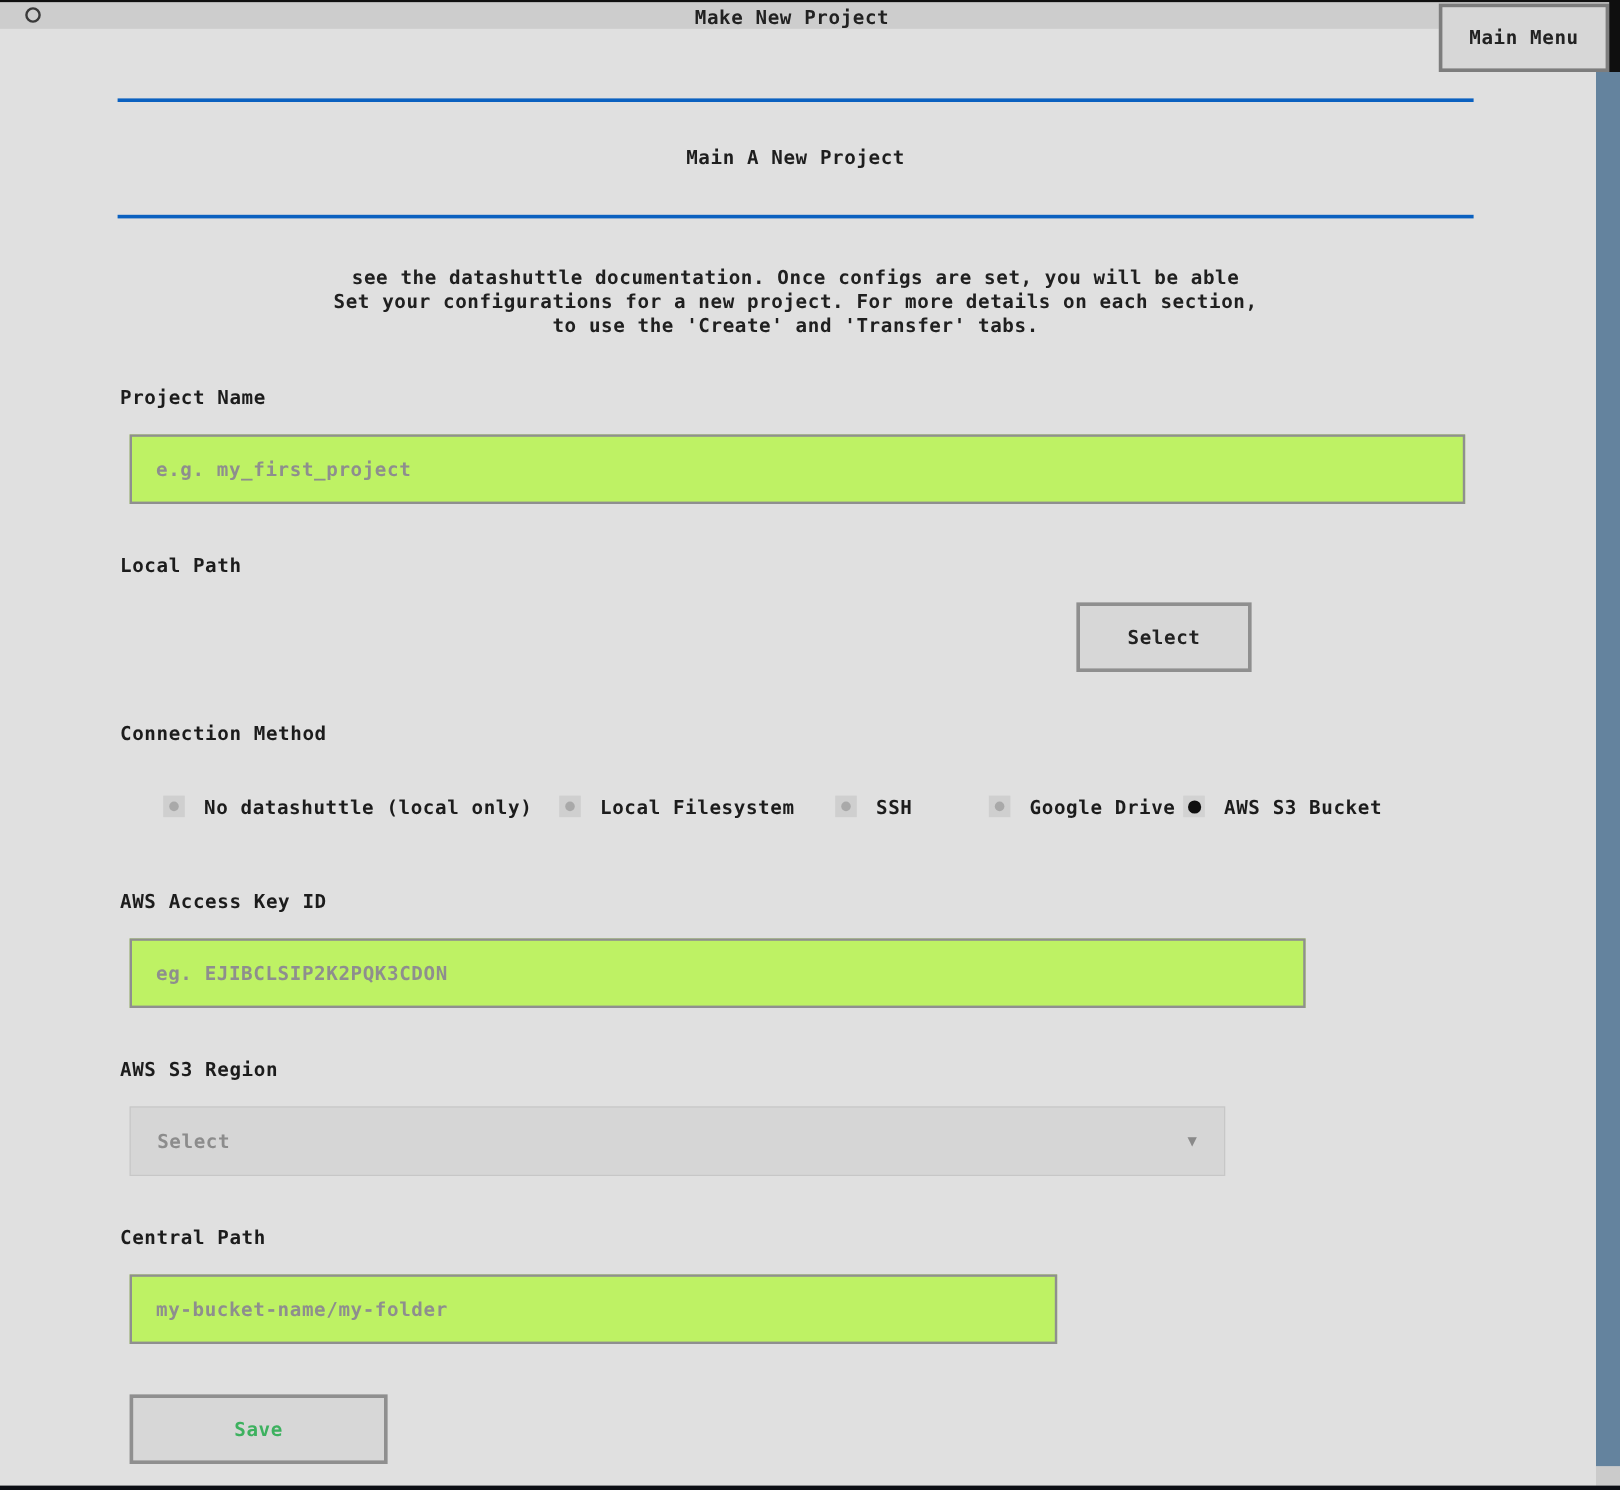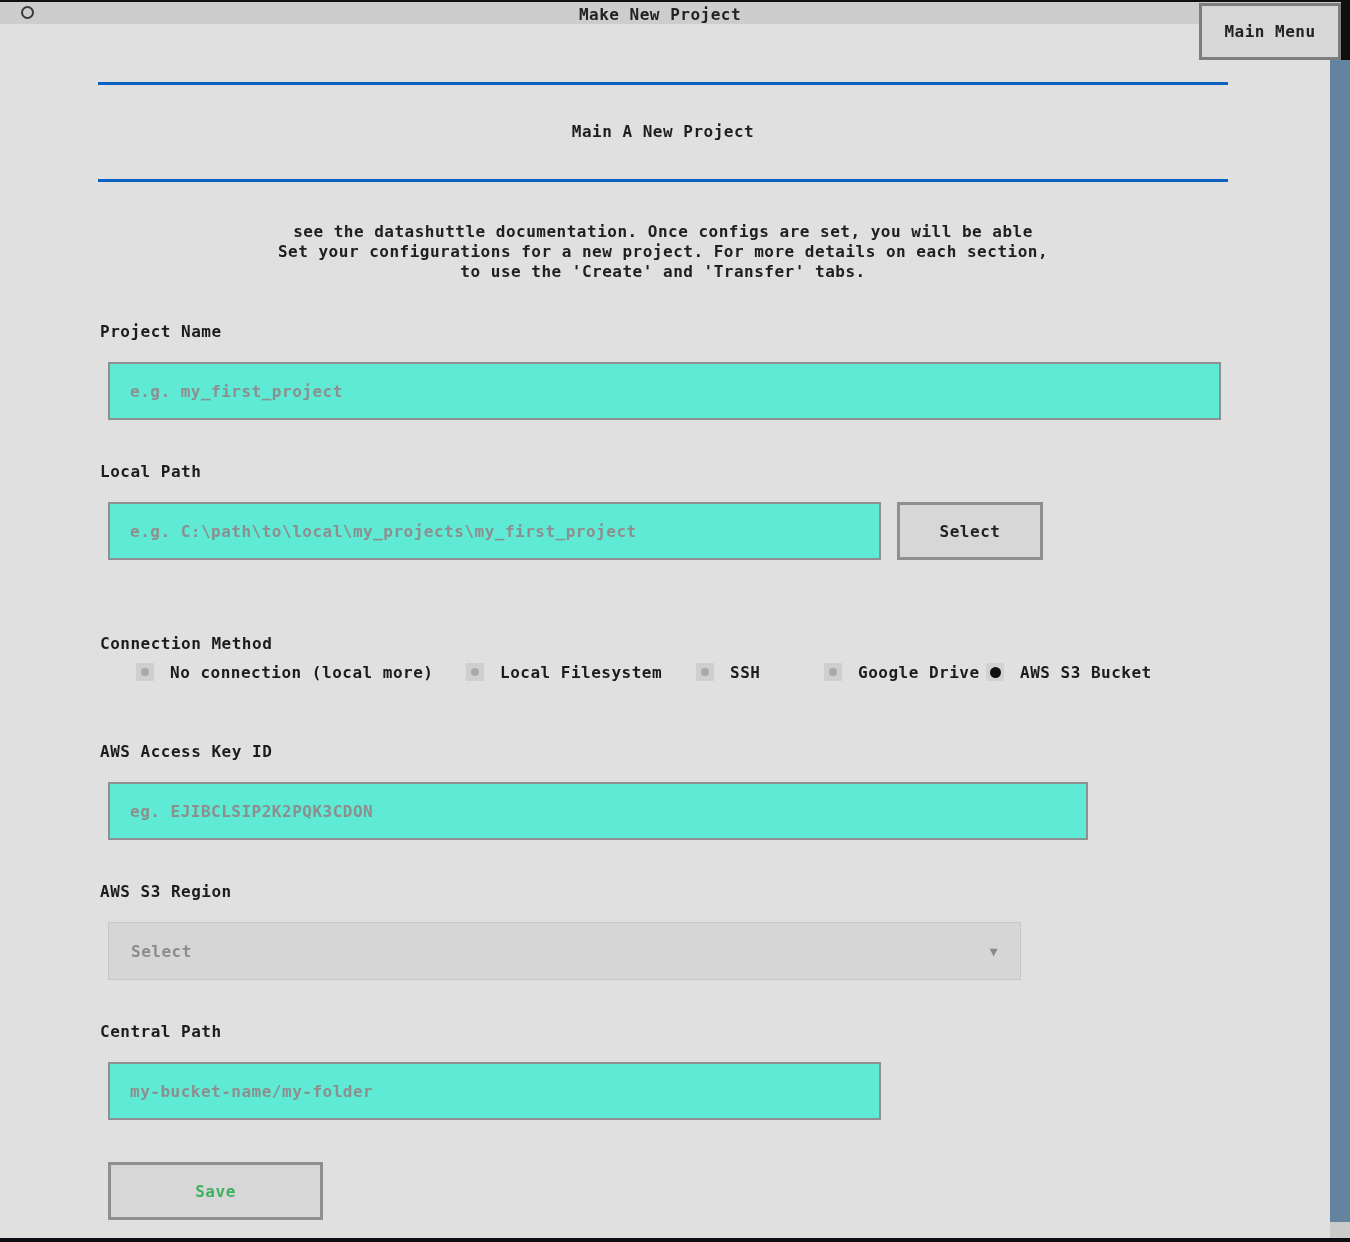--- a/index.html
+++ b/index.html
@@ -54,29 +54,29 @@
     position: absolute; left: 98px; top: 222px; width: 1130px;
     text-align: center; font-size: 16px; font-weight: 700; line-height: 20px; color: #202020;
   }
 
   
   .field-label {
     position: absolute; left: 100px; font-size: 16px; font-weight: 700; color: #1c1c1c;
   }
   .lbl-project-name { top: 322px; }
   .lbl-local-path { top: 462px; }
-  .lbl-connection { top: 602px; margin-top: 32px; }
+  .lbl-connection { top: 602px; }
   .lbl-access-key { top: 742px; }
   .lbl-region { top: 882px; }
   .lbl-central-path { top: 1022px; }
 
   
   .text-input {
     position: absolute; left: 108px; height: 58px;
-    background: #5eead4; border: 2px solid #8f8f8f;
+    background: #bef264; border: 2px solid #8f8f8f;
     font-family: "DejaVu Sans Mono", monospace; letter-spacing: 0.5px;
     font-size: 16px; font-weight: 700; color: #2a2a2a; padding: 0 20px; outline: none;
   }
   .text-input::placeholder { color: #8e8e8e; opacity: 1; }
   .inp-project-name { top: 362px; width: 1113px; }
   .inp-local-path { top: 502px; width: 773px; }
   .inp-access-key { top: 782px; width: 980px; }
   .inp-central-path { top: 1062px; width: 773px; }
 
   
@@ -138,30 +138,29 @@
   <div class="instructions">
     <div>see the datashuttle documentation. Once configs are set, you will be able</div>
     <div>Set your configurations for a new project. For more details on each section,</div>
     <div>to use the 'Create' and 'Transfer' tabs.</div>
   </div>
 
   <div class="field-label lbl-project-name">Project Name</div>
   <input class="text-input inp-project-name" type="text" placeholder="e.g. my_first_project" style="">
 
   <div class="field-label lbl-local-path">Local Path</div>
-  <input class="text-input inp-local-path" type="text" placeholder="e.g. C:\path\to\local\my_projects\my_first_project" style="">
   <button class="form-btn btn-select">Select</button>
 
   <div class="field-label lbl-connection">Connection Method</div>
 
   <div class="radio-item r1">
     <span class="radio-box">
         <span class="radio-dot"></span>
       </span>
-    <span class="radio-label">No connection (local more)</span>
+    <span class="radio-label">No datashuttle (local only)</span>
   </div>
   <div class="radio-item r2">
     <span class="radio-box">
         <span class="radio-dot"></span>
       </span>
     <span class="radio-label">Local Filesystem</span>
   </div>
   <div class="radio-item r3">
     <span class="radio-box">
         <span class="radio-dot"></span>

